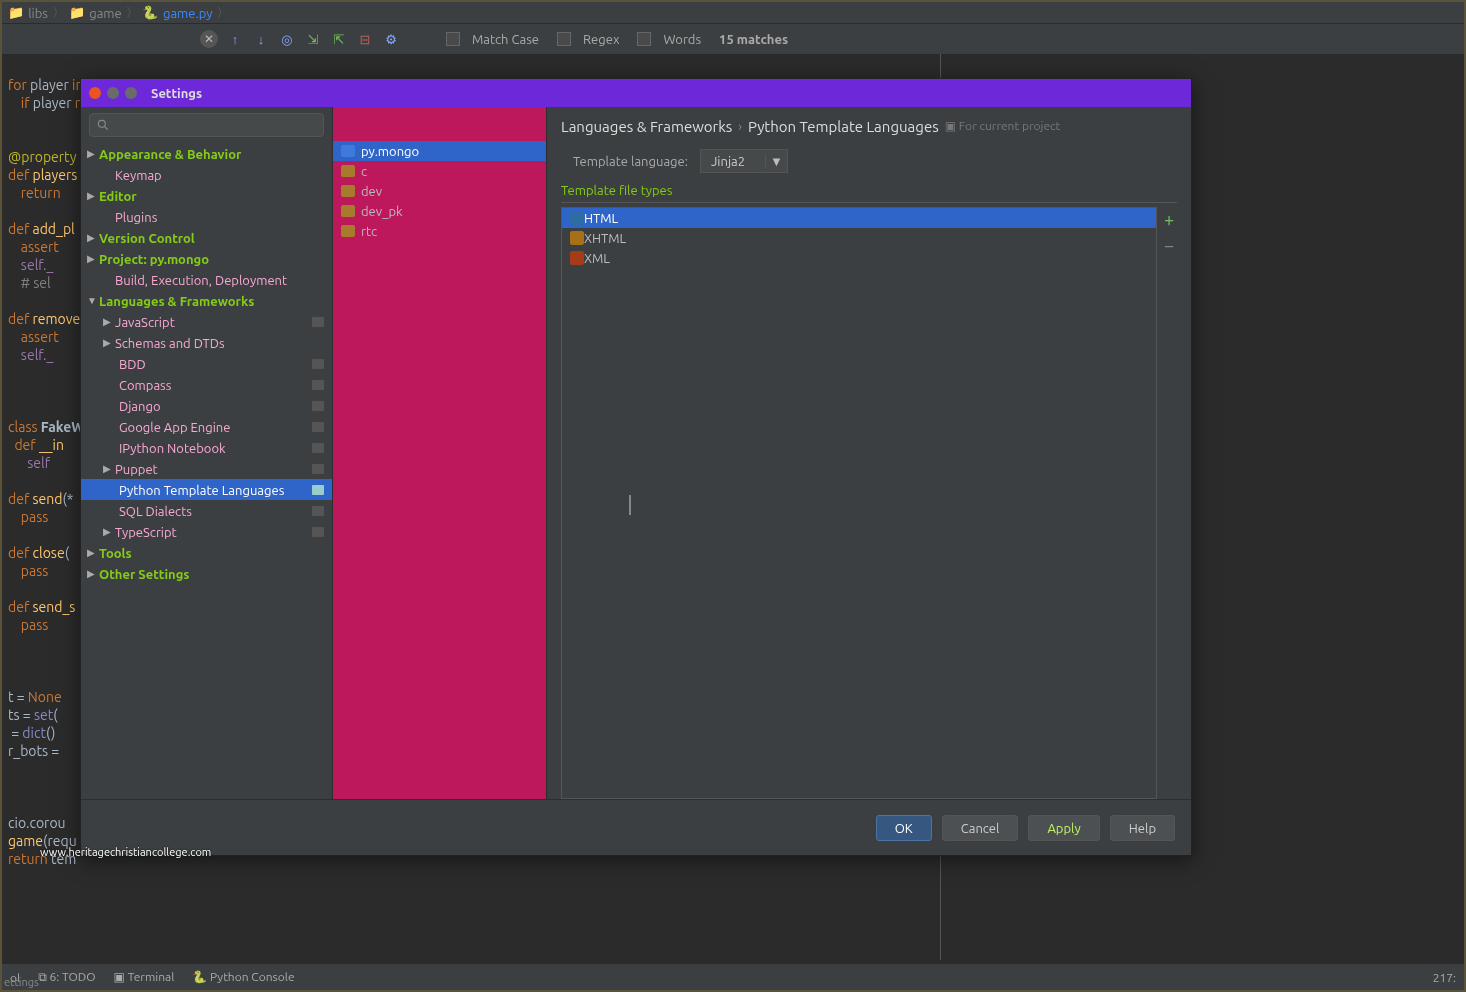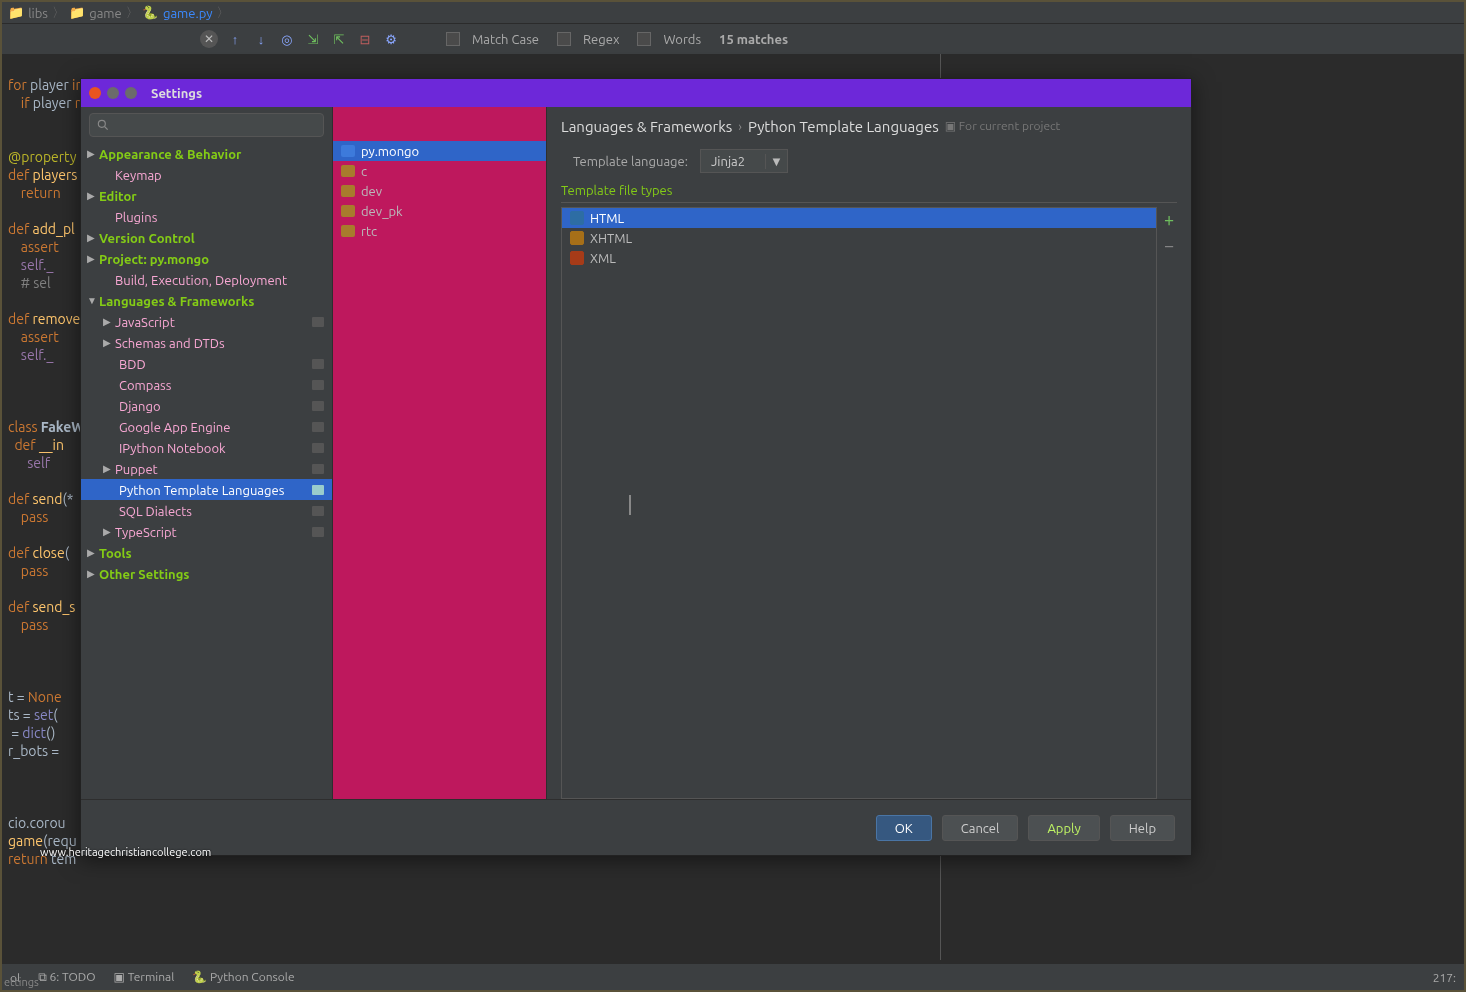--- a/index.html
+++ b/index.html
@@ -70,21 +70,21 @@
   .crumb-row .sep{ color:#888;}
   .crumb-row .sub{ color:#777; font-size:12px;}
   .field-row{ display:flex; align-items:center; gap:12px; height:32px;margin-left:12px;}
   .field-label{ color:#aaa;}
   .combo{ display:flex; align-items:center; background:#45494a; border:1px solid #555; height:24px;}
   .combo .val{ padding:0 10px; color:#ccc; min-width:64px;}
   .combo .dd{ width:22px; border-left:1px solid #555; display:flex; align-items:center; justify-content:center; color:#bbb;}
   .section-label{ color:#84cc16; margin-top:6px; margin-bottom:4px; height:20px; border-bottom:1px solid #555;}
   .ft-container{ display:flex; gap:4px; flex:1;}
   .ft-list{ flex:1; border:1px solid #555; background:#3c3f41;}
-  .ft-item{ display:flex; align-items:center; height:20px; padding-left:8px; gap:6px;}
+  .ft-item{ display:flex; align-items:center; height:20px; padding-left:8px; }
   .ft-item.sel{ background:#2f65c8; color:#fff;}
   .ft-icon{ width:14px; height:14px; border:1px solid #888; border-radius:2px; display:flex; align-items:center; justify-content:center; font-size:9px;}
   .ft-icon.html{ background:#2d6da4; border-color:#2d6da4;}
   .ft-icon.xhtml{ background:#a66f18; border-color:#a66f18;}
   .ft-icon.xml{ background:#a63b18; border-color:#a63b18;}
   .ft-side{ display:flex; flex-direction:column; gap:6px; padding-top:2px;}
   .plus-btn{ color:#6fbf5e; font-size:18px; width:16px; text-align:center;}
   .minus-btn{ color:#888; font-size:18px; width:16px; text-align:center;}
   .splitter{ position:absolute; left:546px; width:6px; top:136px; bottom:60px; cursor:col-resize; display:flex; align-items:center; justify-content:center;}
   .splitter .dots{ width:2px; height:20px; background-image:radial-gradient(#888 1px, transparent 1px); background-size:2px 4px;}

